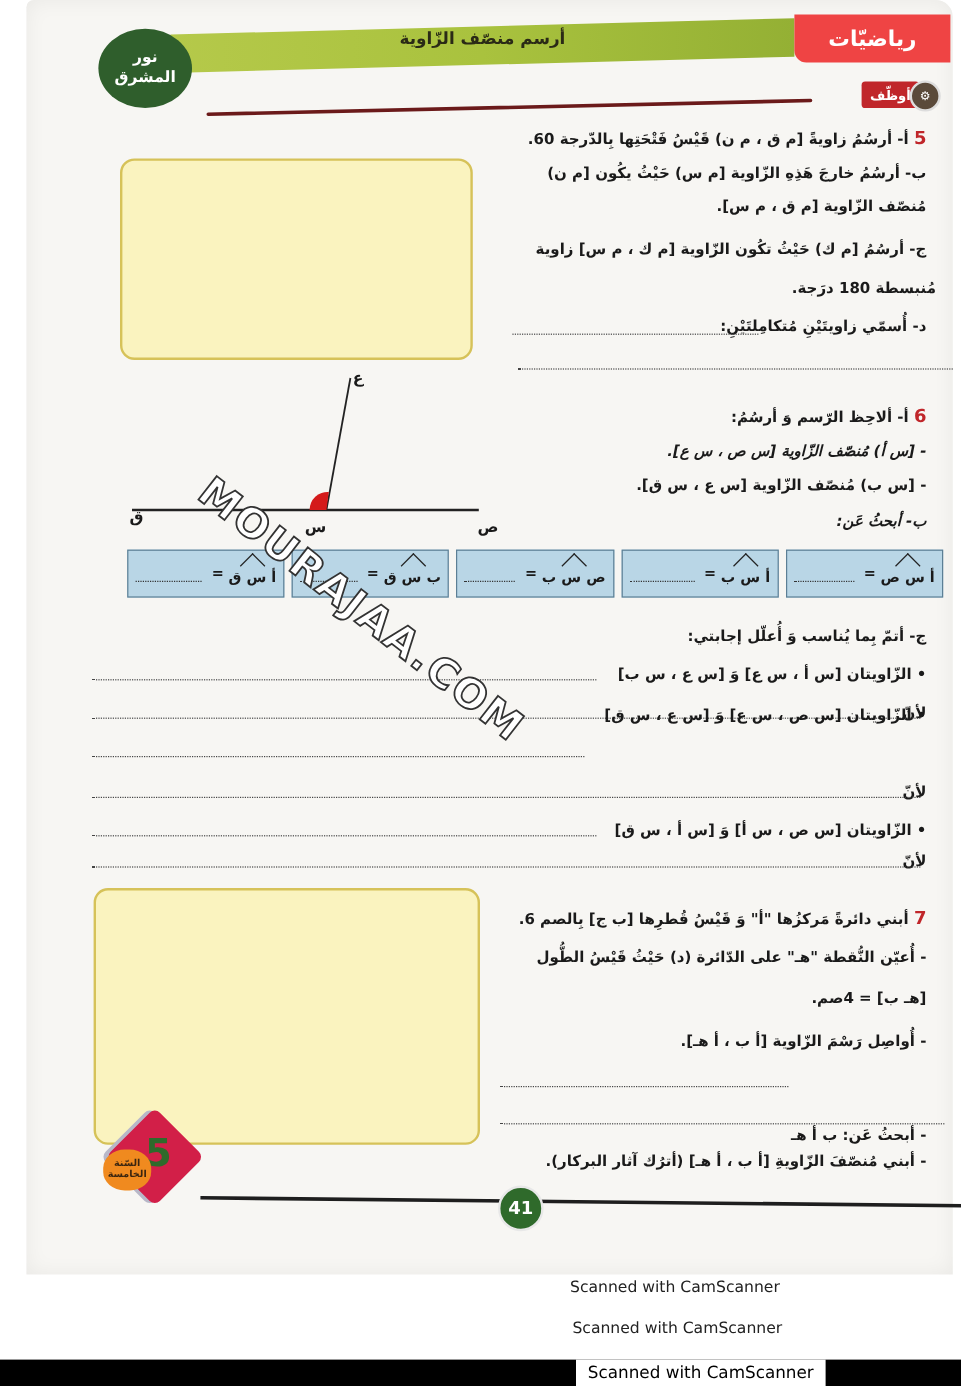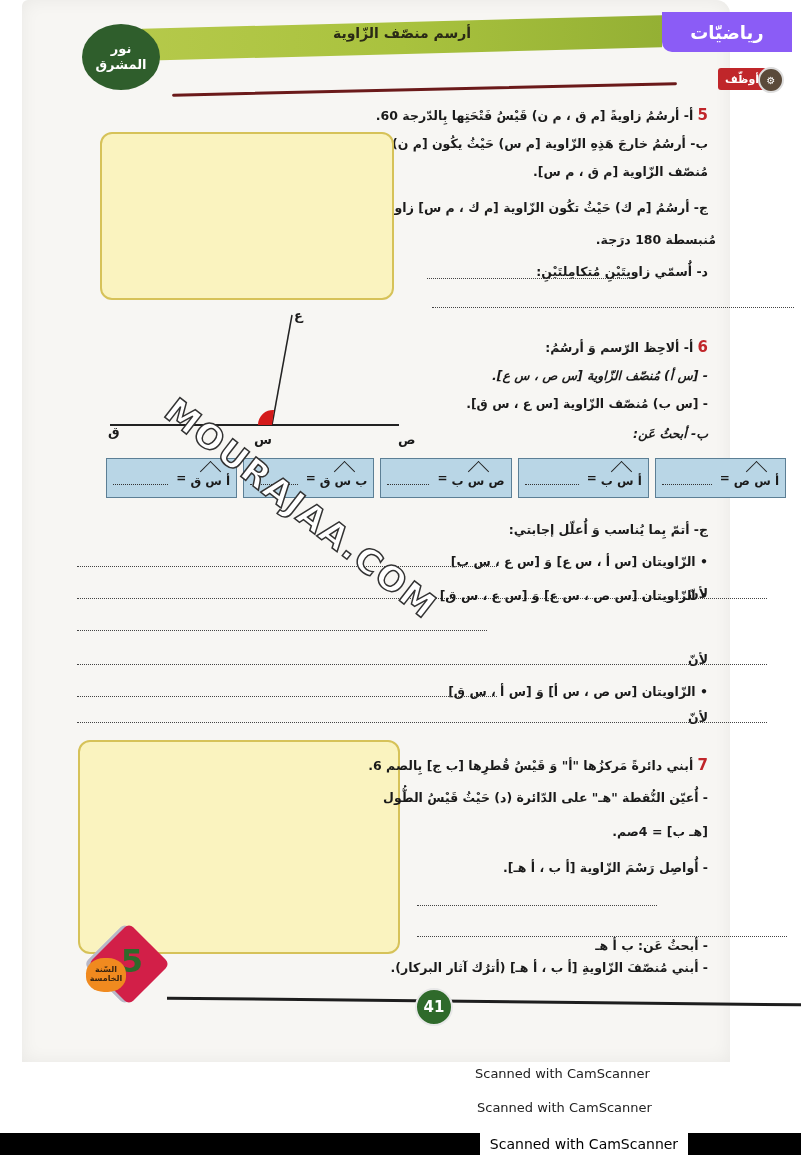--- a/index.html
+++ b/index.html
@@ -1,23 +1,23 @@
 <!DOCTYPE html>
 <html><head>
 <meta charset="utf-8">
 <style>
   html,body{margin:0;padding:0;}
   body{width:801px;height:1155px;background:#ffffff;position:relative;overflow:hidden;font-family:"DejaVu Sans",sans-serif;color:#1a1a1a;}
-  .page{position:absolute;left:22px;top:0;width:708px;height:1062px;background:#f7f6f3;border-radius:6px 14px 0 0;box-shadow:inset 0 0 18px rgba(0,0,0,0.06);}
+  .page{position:absolute;left:22px;top:0;width:772px;height:1062px;background:#f7f6f3;border-radius:6px 14px 0 0;box-shadow:inset 0 0 18px rgba(0,0,0,0.06);}
   .abs{position:absolute;}
   .ar{direction:rtl;text-align:right;font-weight:bold;}
   
   .hdr-band{left:120px;top:22px;width:520px;height:32px;background:linear-gradient(90deg,#b5c94a,#a9c23e 50%,#94b034);transform:skewY(-1.5deg);}
   .hdr-title{left:260px;top:25px;width:240px;font-size:14px;color:#2a2a16;text-align:center;}
-  .hdr-subject{left:640px;top:12px;width:130px;height:40px;background:#8b5cf6;color:#fff;font-size:18px;display:flex;align-items:center;justify-content:center;border-radius:0 0 0 10px;}
+  .hdr-subject{left:640px;top:12px;width:130px;height:40px;background:#ef4444;color:#fff;font-size:18px;display:flex;align-items:center;justify-content:center;border-radius:0 0 0 10px;}
   .logo{left:60px;top:24px;width:78px;height:66px;background:#2f5e2c;border-radius:50%;color:#fff;font-size:13px;display:flex;flex-direction:column;align-items:center;justify-content:center;line-height:1.25;text-align:center;}
   .head-rule{left:150px;top:88px;width:505px;height:3px;background:#6b1a1a;transform:rotate(-1.3deg);border-radius:2px;}
   .tag{left:684px;top:68px;width:78px;height:22px;}
   .tag-label{position:absolute;right:18px;top:0;width:48px;height:22px;background:#c0262a;color:#fff;font-size:11px;display:flex;align-items:center;justify-content:center;border-radius:3px;}
   .tag-icon{position:absolute;right:0;top:-1px;width:22px;height:22px;border-radius:50%;background:#5a4a3a;border:2px solid #ddd;color:#fff;font-size:10px;display:flex;align-items:center;justify-content:center;}
   
   .line{font-size:12.5px;white-space:nowrap;}
   .num{color:#c0262a;font-size:15px;}
   .dots{border-bottom:1.5px dotted #444;height:0;}
   .ybox{background:#faf3bf;border:2px solid #d6c259;border-radius:12px;}

